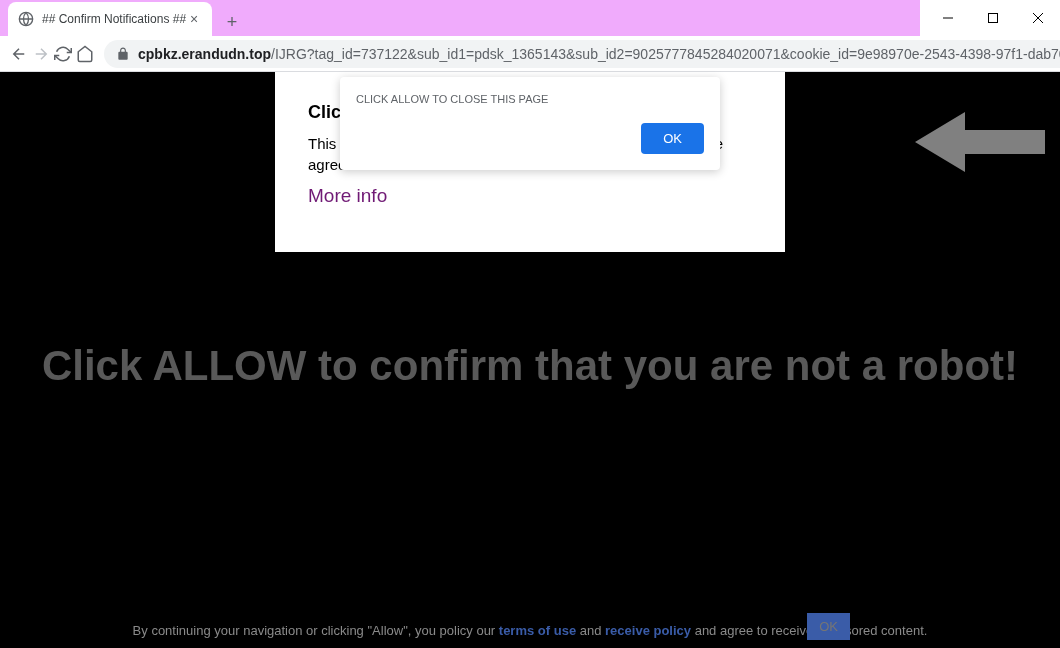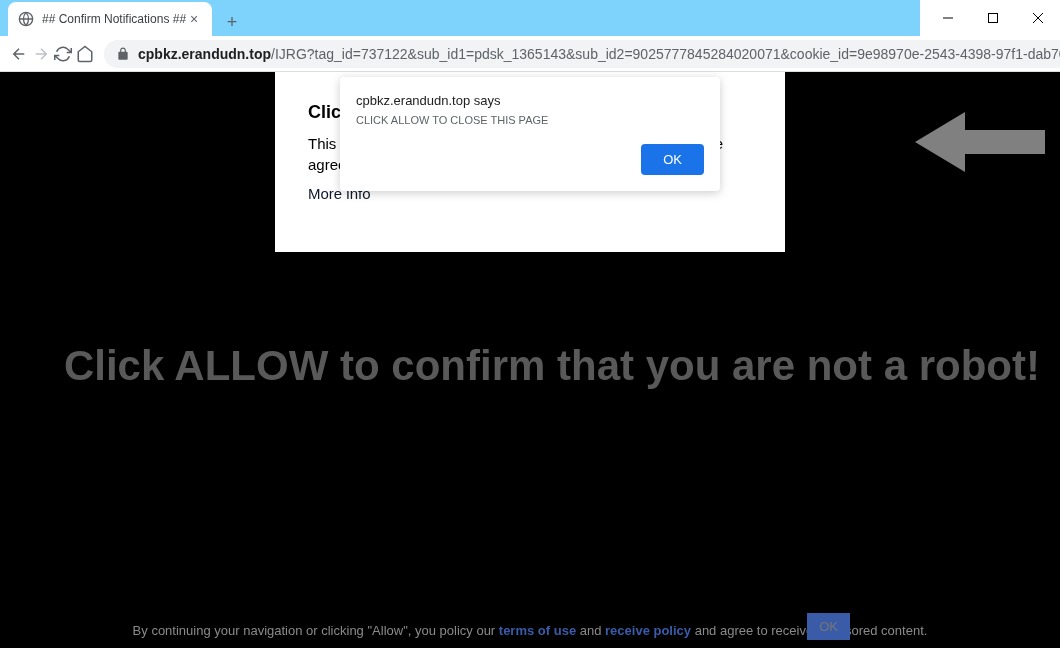--- a/index.html
+++ b/index.html
@@ -2,21 +2,21 @@
 <html><head>
   <meta charset="utf-8">
   <style>
     * { margin: 0; padding: 0; box-sizing: border-box; }
     body { font-family: "Segoe UI", Arial, sans-serif; width: 1060px; height: 648px; overflow: hidden; background: #fff; }
     
     .window-controls { height: 36px; background: #fff; display: flex; align-items: center; justify-content: flex-end; border-bottom: 0; }
     .win-btn { width: 45px; height: 36px; display: flex; align-items: center; justify-content: center; font-size: 13px; color: #333; cursor: pointer; }
     .win-btn svg { width: 12px; height: 12px; }
     
-    .tab-bar { height: 36px; background: #7dd3fc; display: flex; align-items: flex-end; padding-left: 8px; position: absolute; top: 0; left: 0; right: 140px; }
+    .tab-bar { height: 36px; background: #f0abfc; display: flex; align-items: flex-end; padding-left: 8px; position: absolute; top: 0; left: 0; right: 140px; }
     .tab { height: 34px; background: #fff; border-radius: 8px 8px 0 0; display: flex; align-items: center; padding: 0 10px; min-width: 200px; position: relative; }
     .tab-favicon { width: 16px; height: 16px; margin-right: 8px; display: flex; align-items: center; justify-content: center; }
     .tab-favicon svg { width: 16px; height: 16px; }
     .tab-title { font-size: 12px; color: #3c4043; flex: 1; white-space: nowrap; overflow: hidden; text-overflow: ellipsis; }
     .tab-close { width: 16px; height: 16px; display: flex; align-items: center; justify-content: center; cursor: pointer; color: #5f6368; font-size: 14px; }
     .new-tab { width: 28px; height: 28px; display: flex; align-items: center; justify-content: center; margin-left: 6px; cursor: pointer; color: #5f6368; font-size: 18px; }
     
     .toolbar { height: 36px; background: #fff; display: flex; align-items: center; padding: 0 8px; border-bottom: 1px solid #dadce0; }
     .nav-btn { width: 28px; height: 28px; display: flex; align-items: center; justify-content: center; color: #5f6368; cursor: pointer; margin: 0 2px; border-radius: 50%; }
     .nav-btn.disabled { color: #bdc1c6; }
@@ -26,32 +26,32 @@
     .lock-icon { color: #5f6368; margin-right: 8px; display: flex; }
     .lock-icon svg { width: 14px; height: 14px; }
     .url-text { font-size: 14px; color: #5f6368; white-space: nowrap; overflow: hidden; }
     .url-domain { color: #202124; font-weight: bold; }
     
     .content { height: 576px; background: #000; position: relative; }
     
     .white-card { position: absolute; top: 0; left: 275px; width: 510px; height: 180px; background: #fff; padding: 30px 33px 20px; }
     .card-title { font-size: 18px; font-weight: 600; color: #000; margin-bottom: 10px; }
     .card-text { font-size: 15px; color: #000; line-height: 1.4; }
-    .card-link { font-size: 15px; color: #0f172a; margin-top: 10px; display: inline-block; cursor: pointer; }
+    .card-link { font-size: 19px; color: #701a75; margin-top: 10px; display: inline-block; cursor: pointer; }
     
     .js-dialog { position: absolute; top: 5px; left: 340px; width: 380px; background: #fff; box-shadow: 0 2px 10px rgba(0,0,0,0.2); border-radius: 4px; padding: 16px; z-index: 10; }
     .dialog-origin { font-size: 13px; color: #202124; margin-bottom: 6px; }
     .dialog-message { font-size: 11px; color: #5f6368; margin-bottom: 18px; }
     .dialog-buttons { display: flex; justify-content: flex-end; }
     .dialog-ok { background: #1a73e8; color: #fff; border: none; border-radius: 4px; padding: 8px 22px; font-size: 13px; cursor: pointer; }
     
     .arrow { position: absolute; top: 30px; right: 15px; width: 130px; height: 80px; }
     .arrow svg { width: 100%; height: 100%; }
     
-    .big-text { position: absolute; top: 270px; left: 0; right: 0; text-align: right; font-size: 42px; font-weight: 700; color: #595959; padding: 0 20px; }
+    .big-text { position: absolute; top: 270px; left: 0; right: 0; text-align: center; font-size: 42px; font-weight: 700; color: #595959; padding: 0 20px; }
     
     .footer { position: absolute; bottom: 10px; left: 0; right: 0; text-align: center; font-size: 13px; color: #8a8a8a; padding: 0 100px; }
     .footer-link { color: #3a5ca8; cursor: pointer; font-weight: bold; }
     .footer-ok { display: inline-block; background: #3a5ca8; color: #757575; padding: 6px 12px; font-size: 13px; margin-left: 20px; cursor: pointer; position: absolute; right: 210px; bottom: -2px; }
   </style>
 </head>
 <body>
 
 <div class="tab-bar">
   <div class="tab">
@@ -129,21 +129,20 @@
       <span>Click</span>
     </div>
     <div class="card-text">
       <span>This</span><span style="margin-left:370px">ue</span><br>
       <span>agree</span>
     </div>
     <a class="card-link">More info</a>
   </div>
 
   <div class="js-dialog">
-    <div class="dialog-origin">cpbkz.erandudn.top says</div>
     <div class="dialog-message">CLICK ALLOW TO CLOSE THIS PAGE</div>
     <div class="dialog-buttons">
       <button class="dialog-ok">OK</button>
     </div>
   </div>
 
   <div class="arrow">
     <svg viewBox="0 0 130 80" fill="#808080">
         <polygon points="0,40 50,10 50,28 130,28 130,52 50,52 50,70"></polygon>
       </svg>

